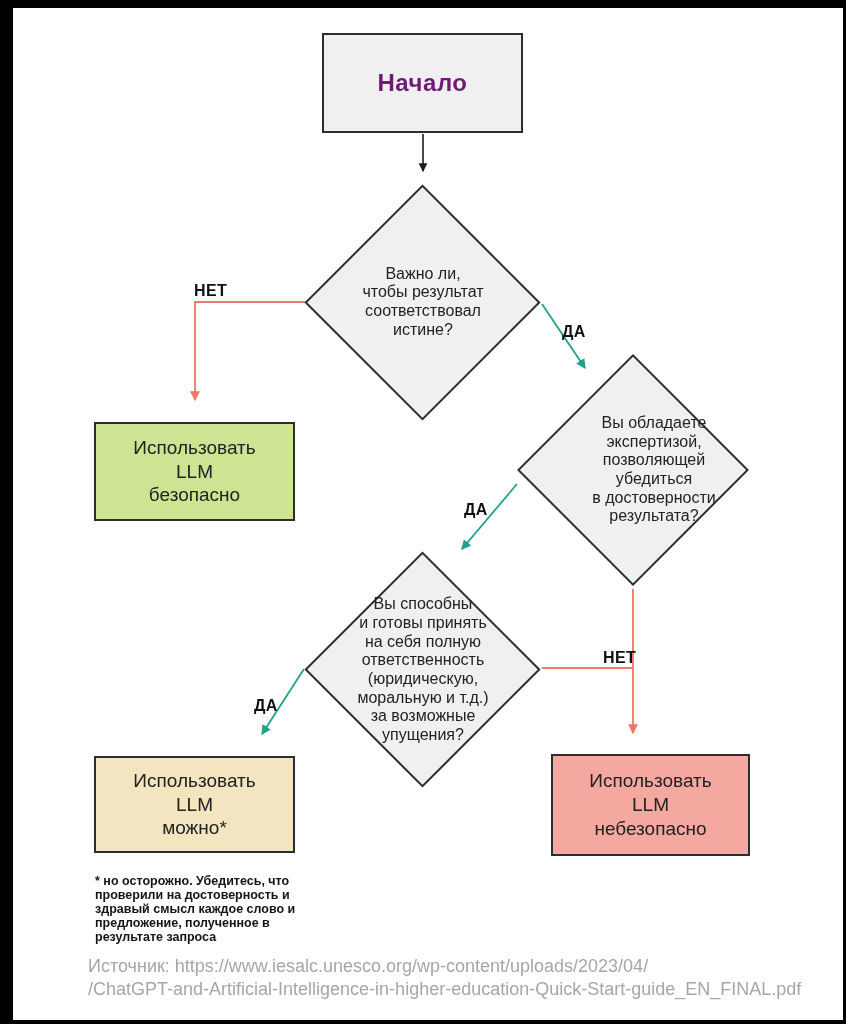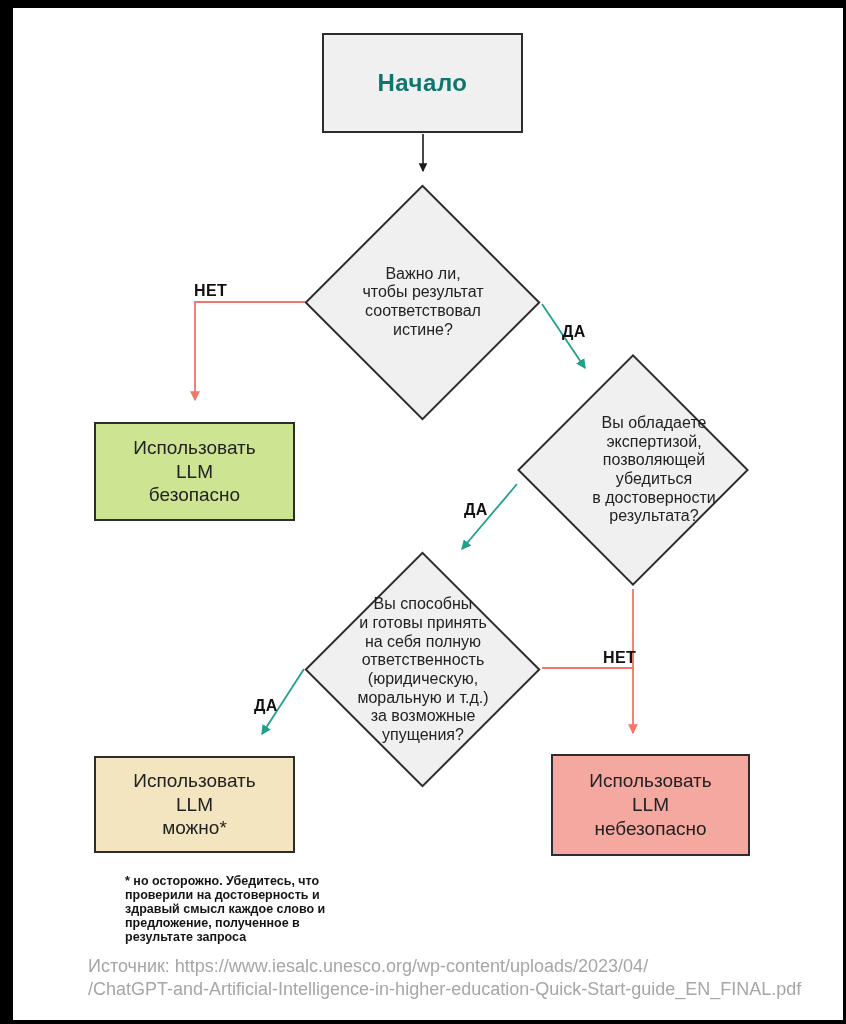--- a/index.html
+++ b/index.html
@@ -41,21 +41,21 @@
     display: flex;
     align-items: center;
     justify-content: center;
     text-align: center;
   }
   .start-node {
     left: 322px; top: 33px;
     width: 201px; height: 100px;
     font-size: 24px;
     font-weight: 700;
-    color: #0f766e;
+    color: #701a75;
     letter-spacing: 0.5px;
   }
   .diamond {
     transform: rotate(45deg);
   }
   .d1 { left: 339px; top: 219px; width: 167px; height: 167px; }
   .d2 { left: 551px; top: 388px; width: 164px; height: 164px; }
   .d3 { left: 339px; top: 586px; width: 167px; height: 167px; }
   .diamond-label {
     position: absolute;
@@ -98,21 +98,20 @@
   .footnote {
     position: absolute;
     left: 95px;
     top: 874px;
     z-index: 2;
     white-space: pre-line;
     font-size: 12.5px;
     font-weight: 600;
     line-height: 1.12;
     color: #141414;
-    margin-left: 30px;
   }
   .source {
     position: absolute;
     left: 88px;
     top: 955px;
     z-index: 2;
     white-space: pre-line;
     font-size: 18px;
     font-weight: 400;
     line-height: 1.3;

